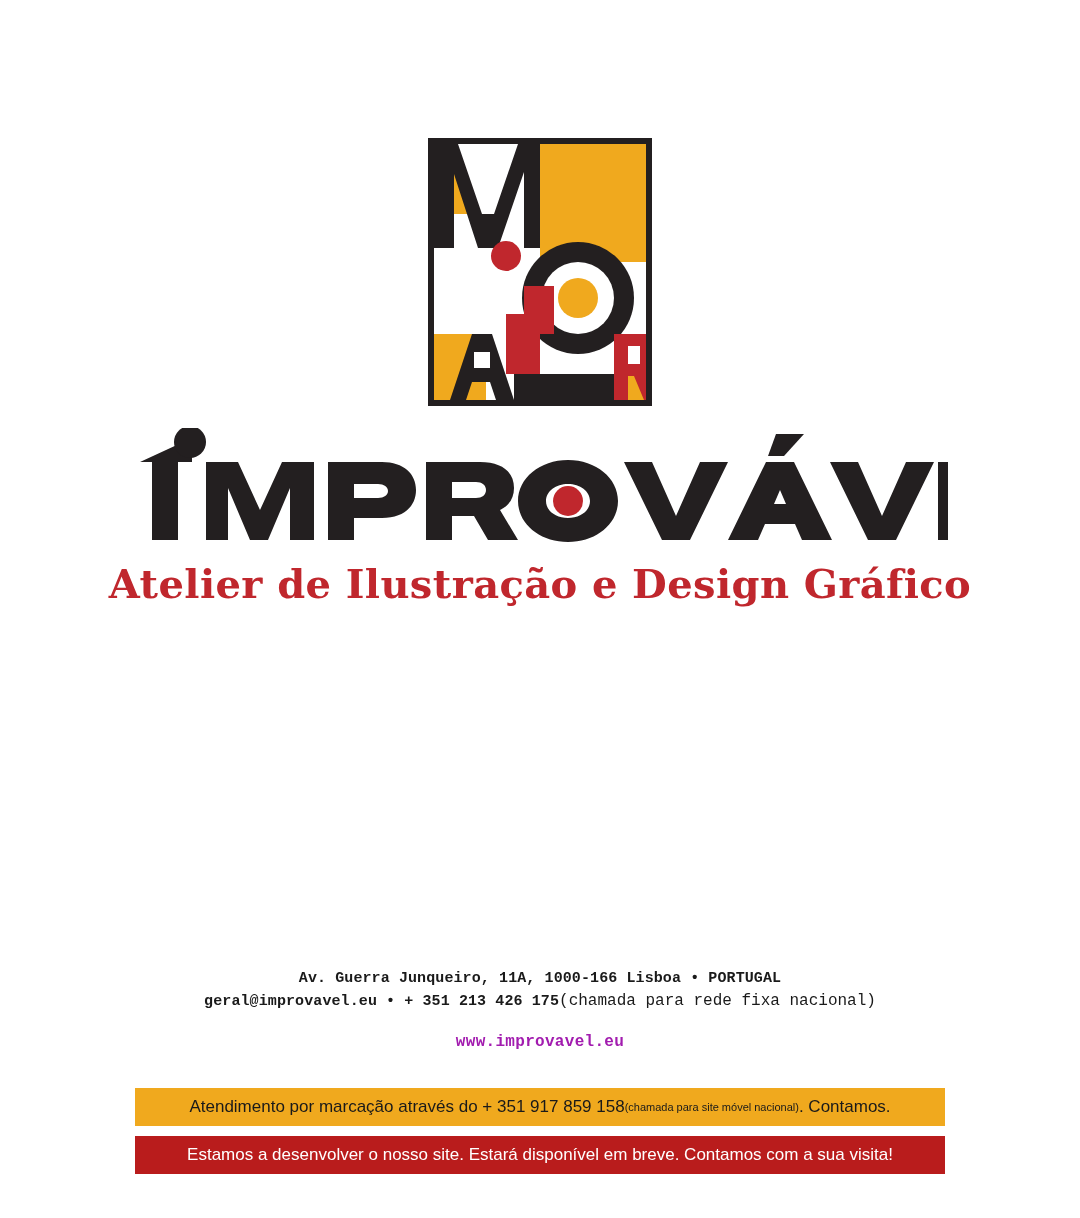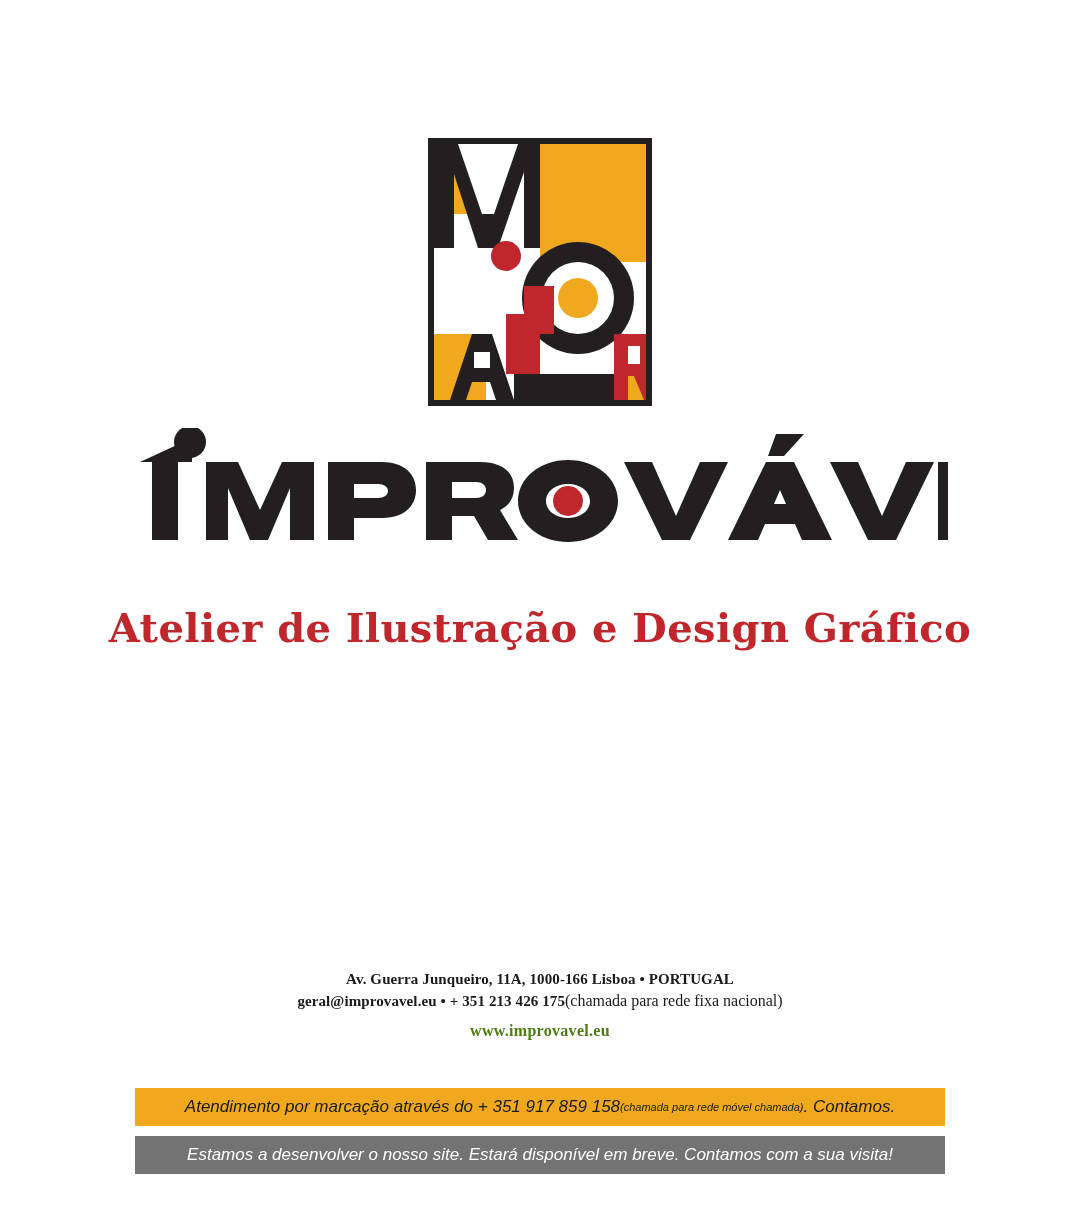--- a/index.html
+++ b/index.html
@@ -36,83 +36,82 @@
     top: 428px;
     width: 1080px;
     text-align: center;
   }
   .wordmark svg { display: block; margin: 0 auto; }
 
   
   .tagline {
     position: absolute;
     left: 0;
-    top: 604px;
+    top: 560px;
     width: 1080px;
     text-align: center;
     font-family: "DejaVu Serif", "Liberation Serif", serif;
     font-weight: bold;
     font-size: 40px;
     letter-spacing: 0.4px;
     color: #c0272d;
     white-space: nowrap;
   }
 
   
   .contact {
     position: absolute;
     left: 0;
     top: 968px;
     width: 1080px;
     text-align: center;
-    font-family: Liberation Serif, serif;
+    font-family: Liberation Mono, monospace;
     color: #1a1a1a;
   }
   .contact-line {
     font-weight: bold;
     font-size: 15px;
     line-height: 22px;
     letter-spacing: 0.1px;
   }
   .contact-note {
     font-size: 16px;
     font-weight: normal;
     letter-spacing: 0;
   }
   .contact-url {
-    margin-top: 10px;
+    margin-top: 20px;
     font-weight: bold;
     font-size: 16px;
-    color: #4d7c0f;
+    color: #a21caf;
     letter-spacing: 0.3px;
     text-align: center;
   }
 
   
   .banner {
     position: absolute;
     left: 135px;
     width: 810px;
     display: flex;
     align-items: center;
     justify-content: center;
     text-align: center;
-    font-style: italic;
   }
   .banner-yellow {
     top: 1088px;
     height: 38px;
     background: #f0a91e;
     color: #1a1a1a;
     font-size: 17px;
   }
   .banner-red {
     top: 1136px;
     height: 38px;
-    background: #737373;
+    background: #b91c1c;
     color: #ffffff;
     font-size: 17px;
   }
   .banner-small {
     font-size: 11px;
   }
 </style>
 </head>
 <body>
 
@@ -200,21 +199,21 @@
   <div class="contact">
     <div class="contact-line">Av. Guerra Junqueiro, 11A, 1000-166 Lisboa • PORTUGAL</div>
     <div class="contact-line">
       <span>geral@improvavel.eu • + 351 213 426 175</span><span class="contact-note">(chamada para rede fixa nacional)</span>
     </div>
     <div class="contact-url">www.improvavel.eu</div>
   </div>
 
   <div class="banner banner-yellow">
     <span>Atendimento por marcação através do + 351 917 859 158</span>
-      <span class="banner-small">(chamada para rede móvel chamada)</span>
+      <span class="banner-small">(chamada para site móvel nacional)</span>
       <span>. Contamos.</span>
   </div>
 
   <div class="banner banner-red">
     <span>Estamos a desenvolver o nosso site. Estará disponível em breve. Contamos com a sua visita!</span>
   </div>
 
 </div>
 
 </body></html>

